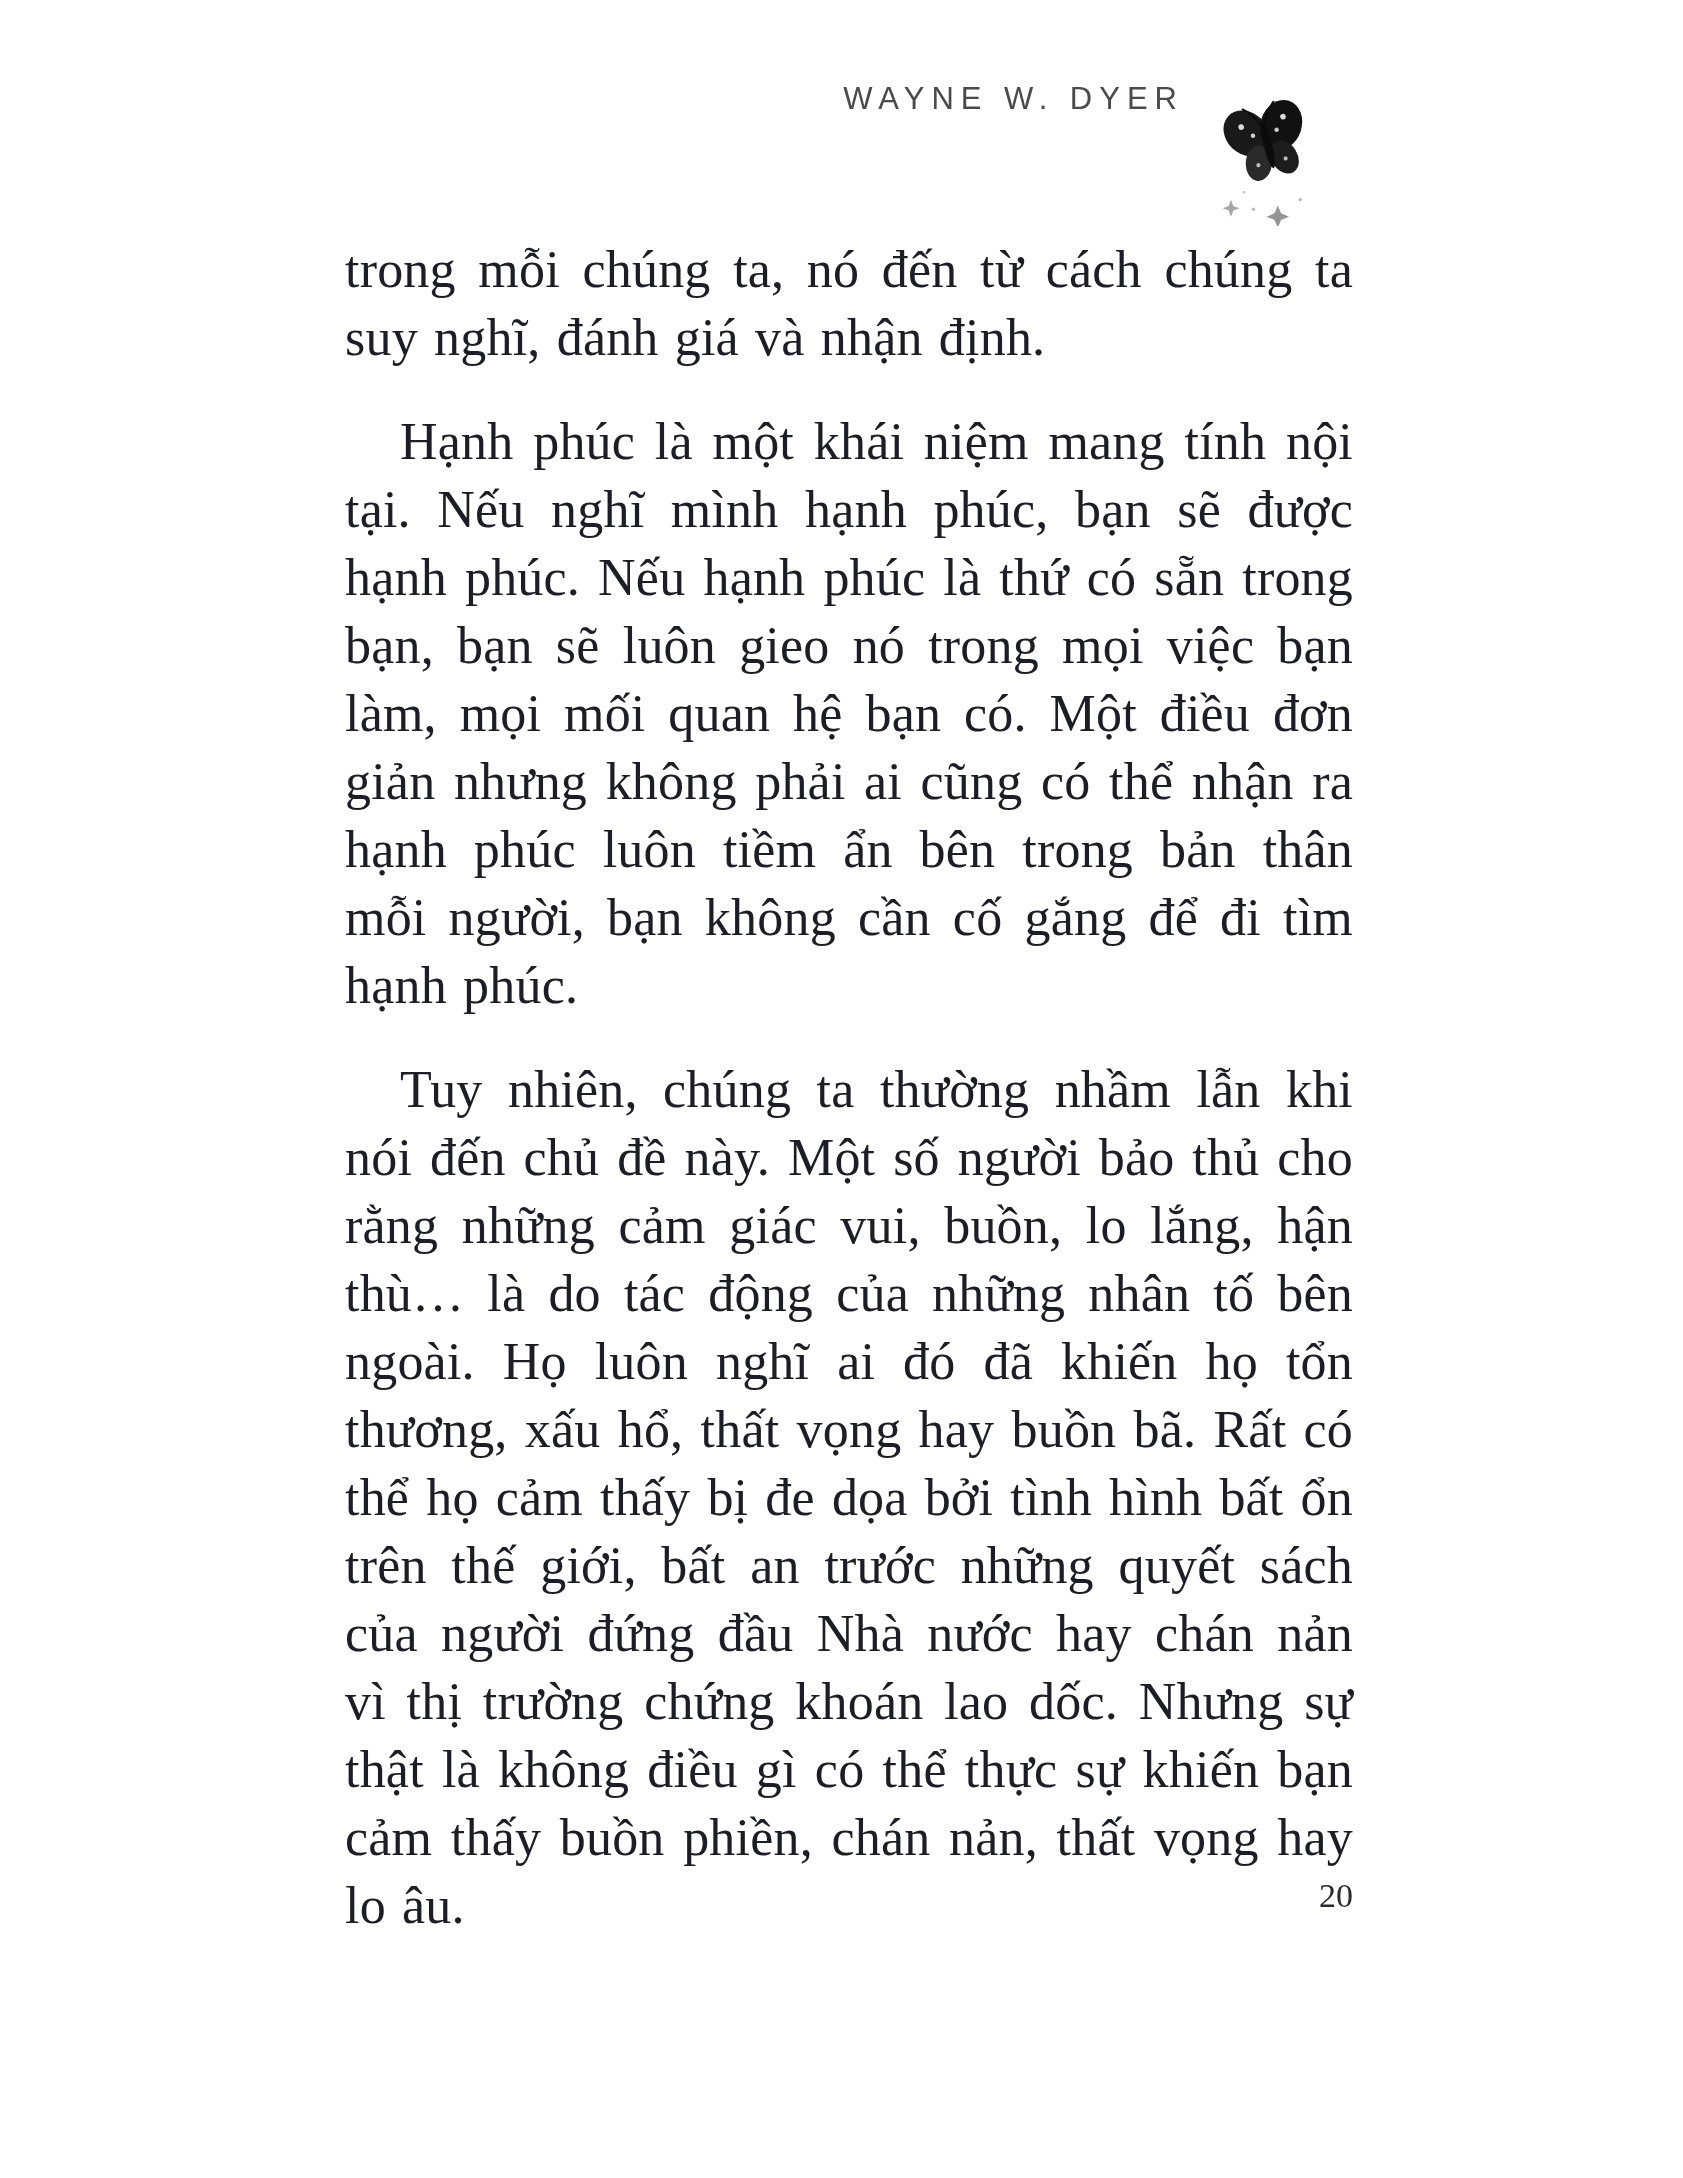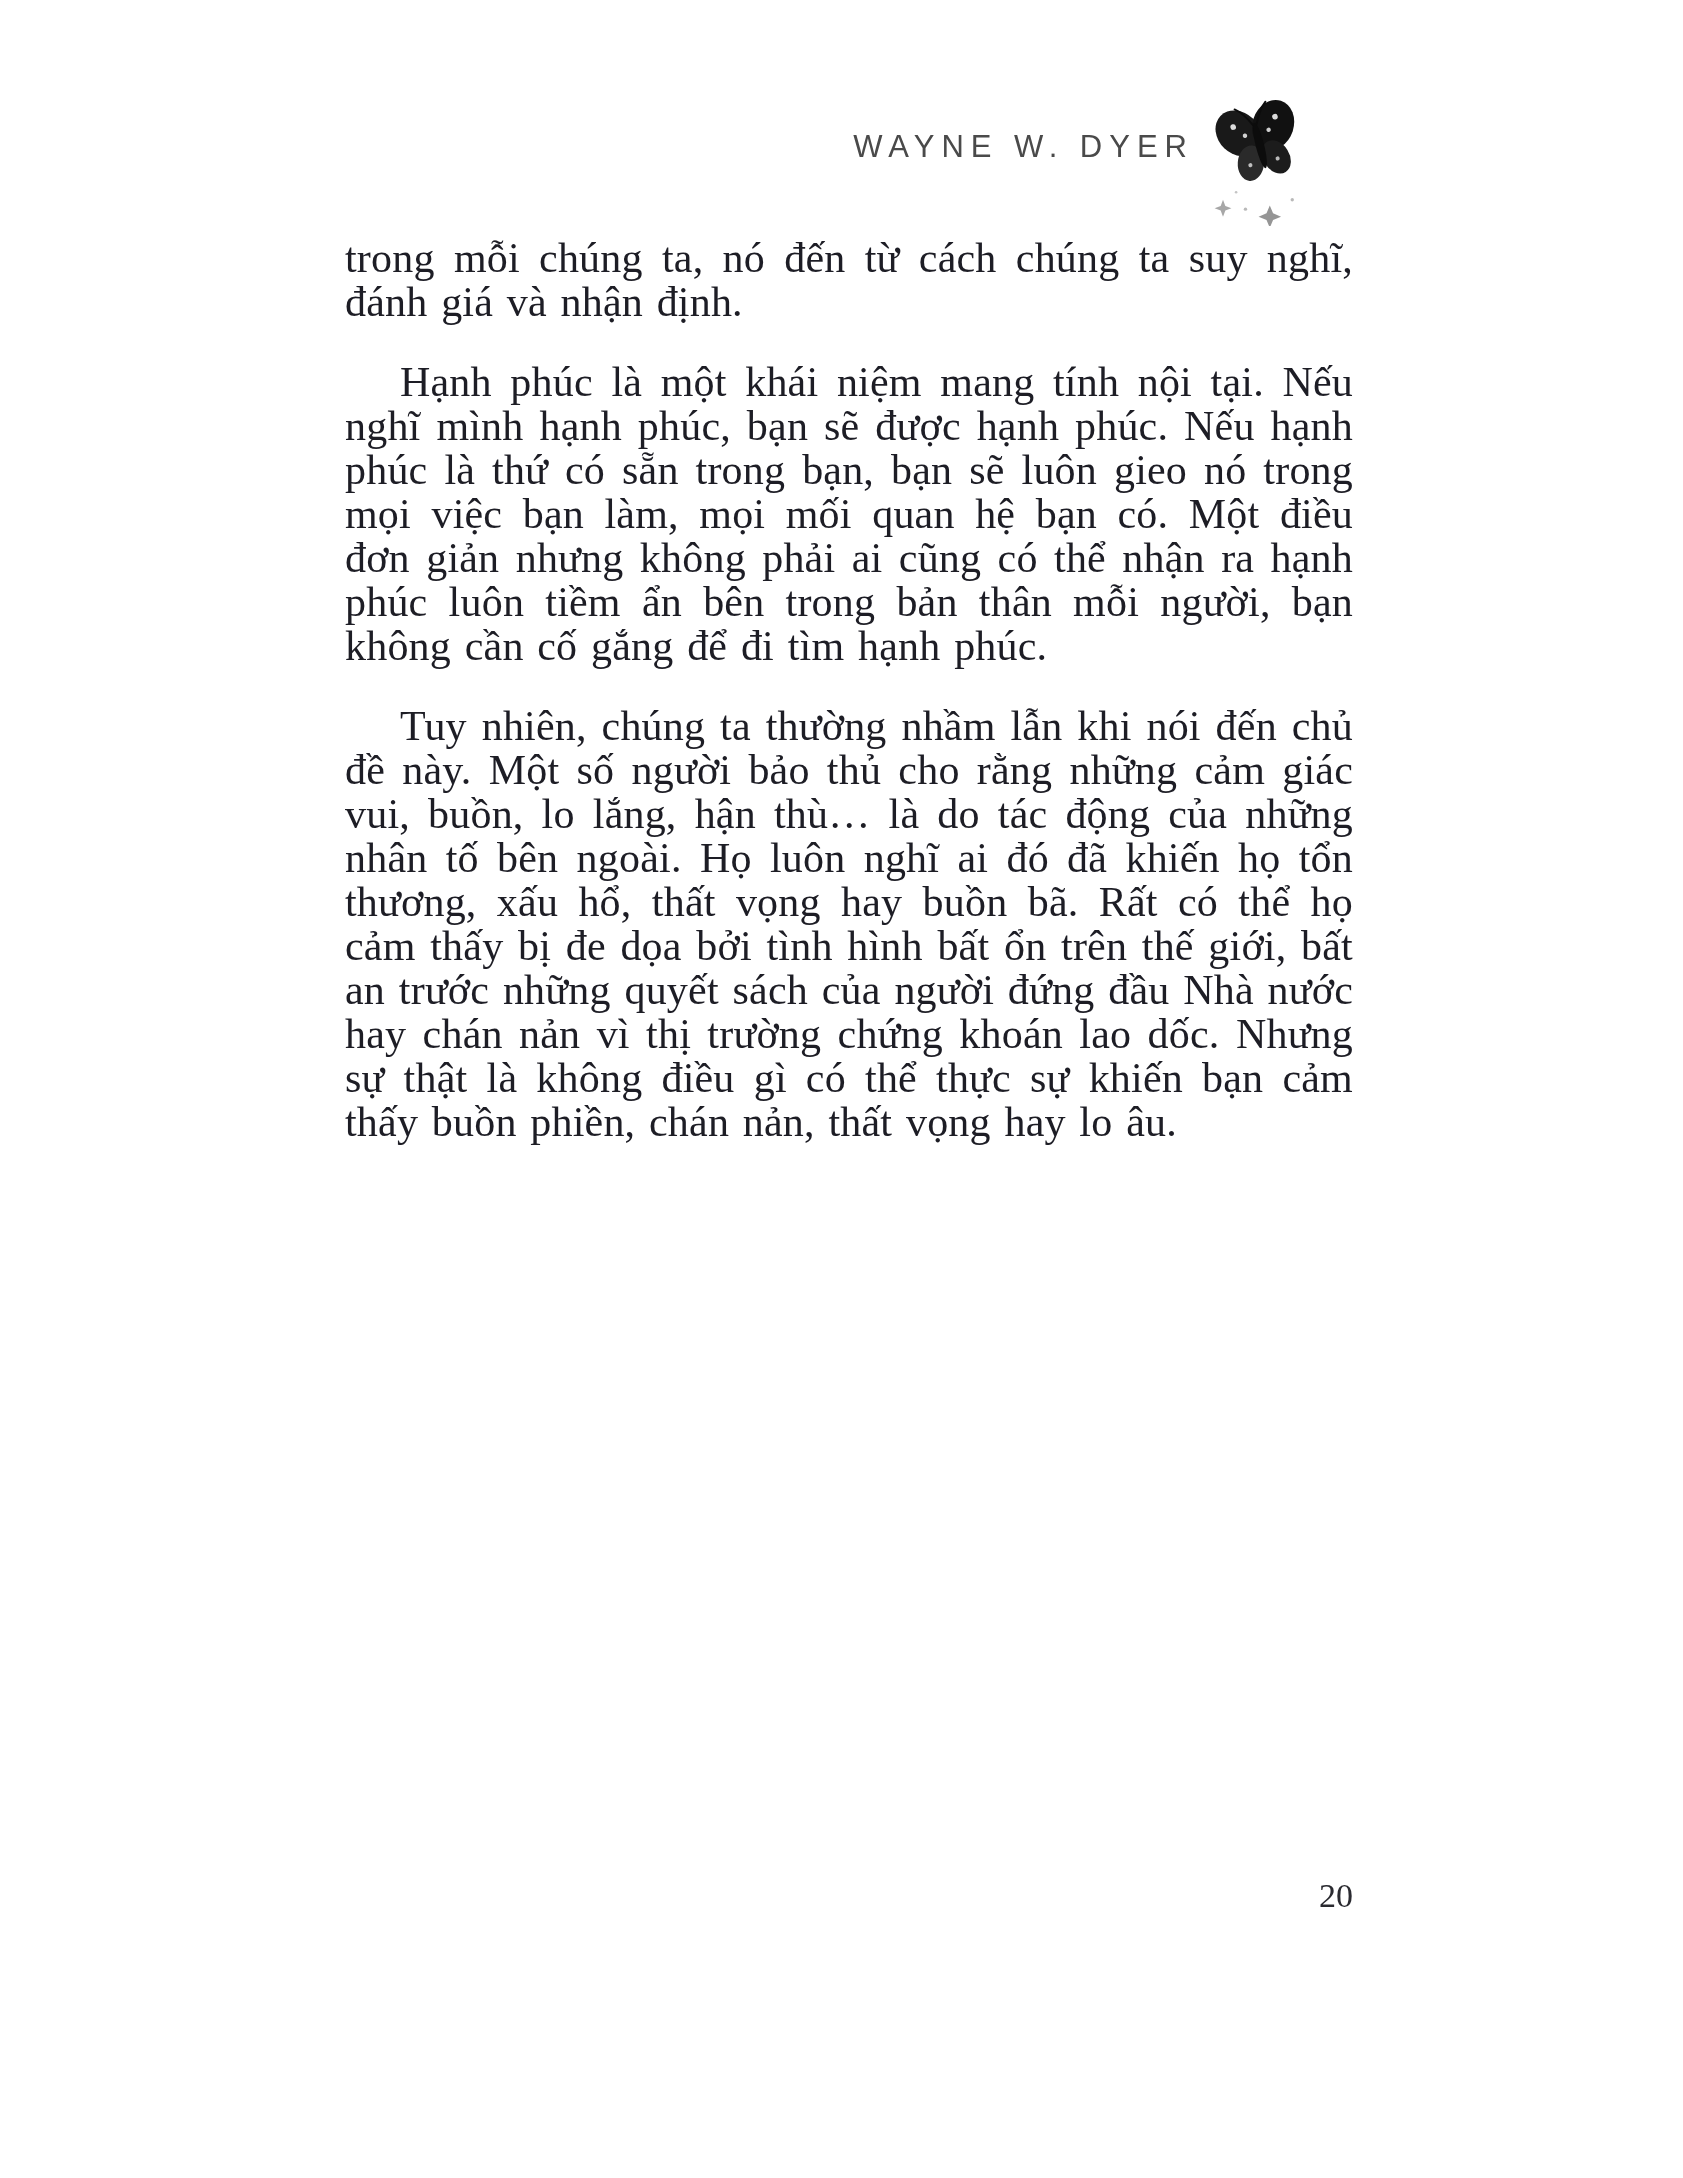--- a/index.html
+++ b/index.html
@@ -13,24 +13,24 @@
     height: 2178px;
     background: #ffffff;
     overflow: hidden;
     font-family: "Liberation Serif", "DejaVu Serif", serif;
   }
 
   
   .page-header {
     position: absolute;
     top: 95px;
-    right: 372px;
+    right: 364px;
     display: flex;
-    align-items: center;
-    gap: 14px;
+    align-items: flex-start;
+    gap: 32px;
   }
   .author-name {
     font-family: "Liberation Sans", "DejaVu Sans", sans-serif;
     font-size: 31px;
     font-weight: 500;
     letter-spacing: 7px;
     color: #4a4a4a;
     white-space: nowrap;
     transform: translateY(-14px);
   }
@@ -48,22 +48,22 @@
   
   .body-text {
     position: absolute;
     top: 236px;
     left: 345px;
     width: 1008px;
     color: #1d1d25;
   }
   .para {
     margin: 0 0 36px 0;
-    font-size: 42px;
-    line-height: 44px;
+    font-size: 52px;
+    line-height: 68px;
     text-align: justify;
     text-justify: inter-word;
     letter-spacing: 0.2px;
     word-spacing: 3px;
   }
   .para.indent {
     text-indent: 55px;
     font-family: Liberation Serif, serif;
   }
 

